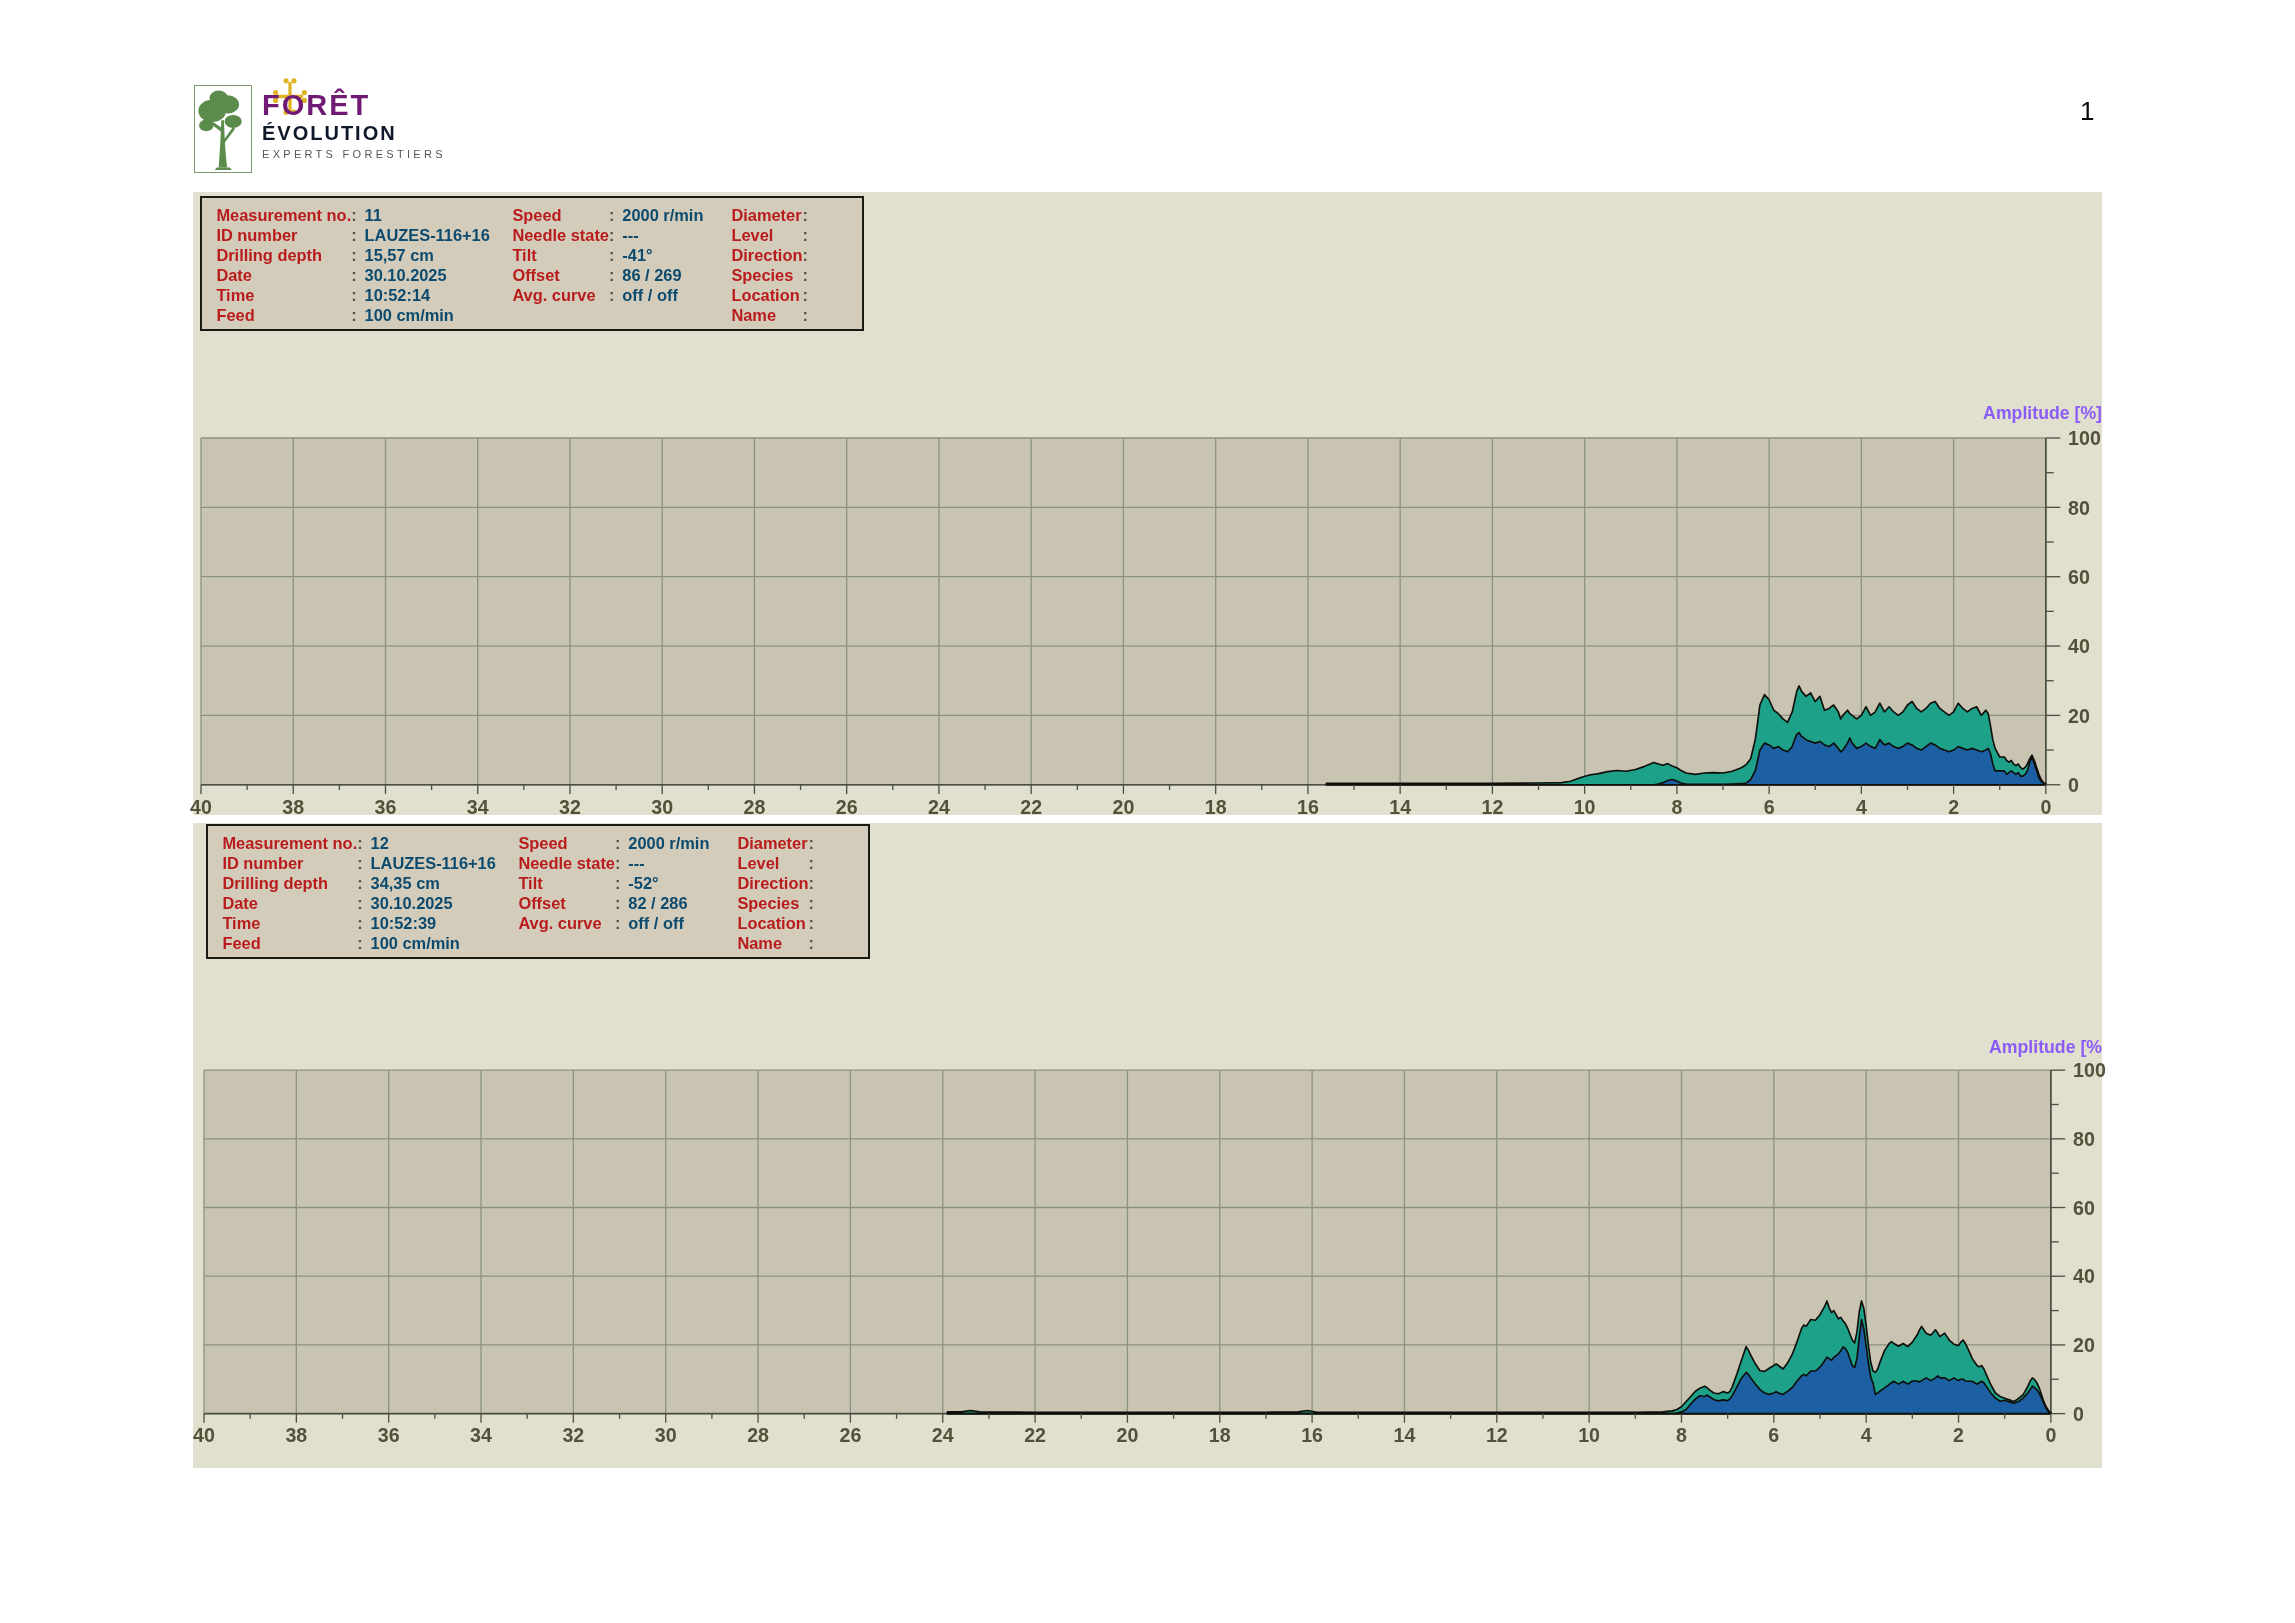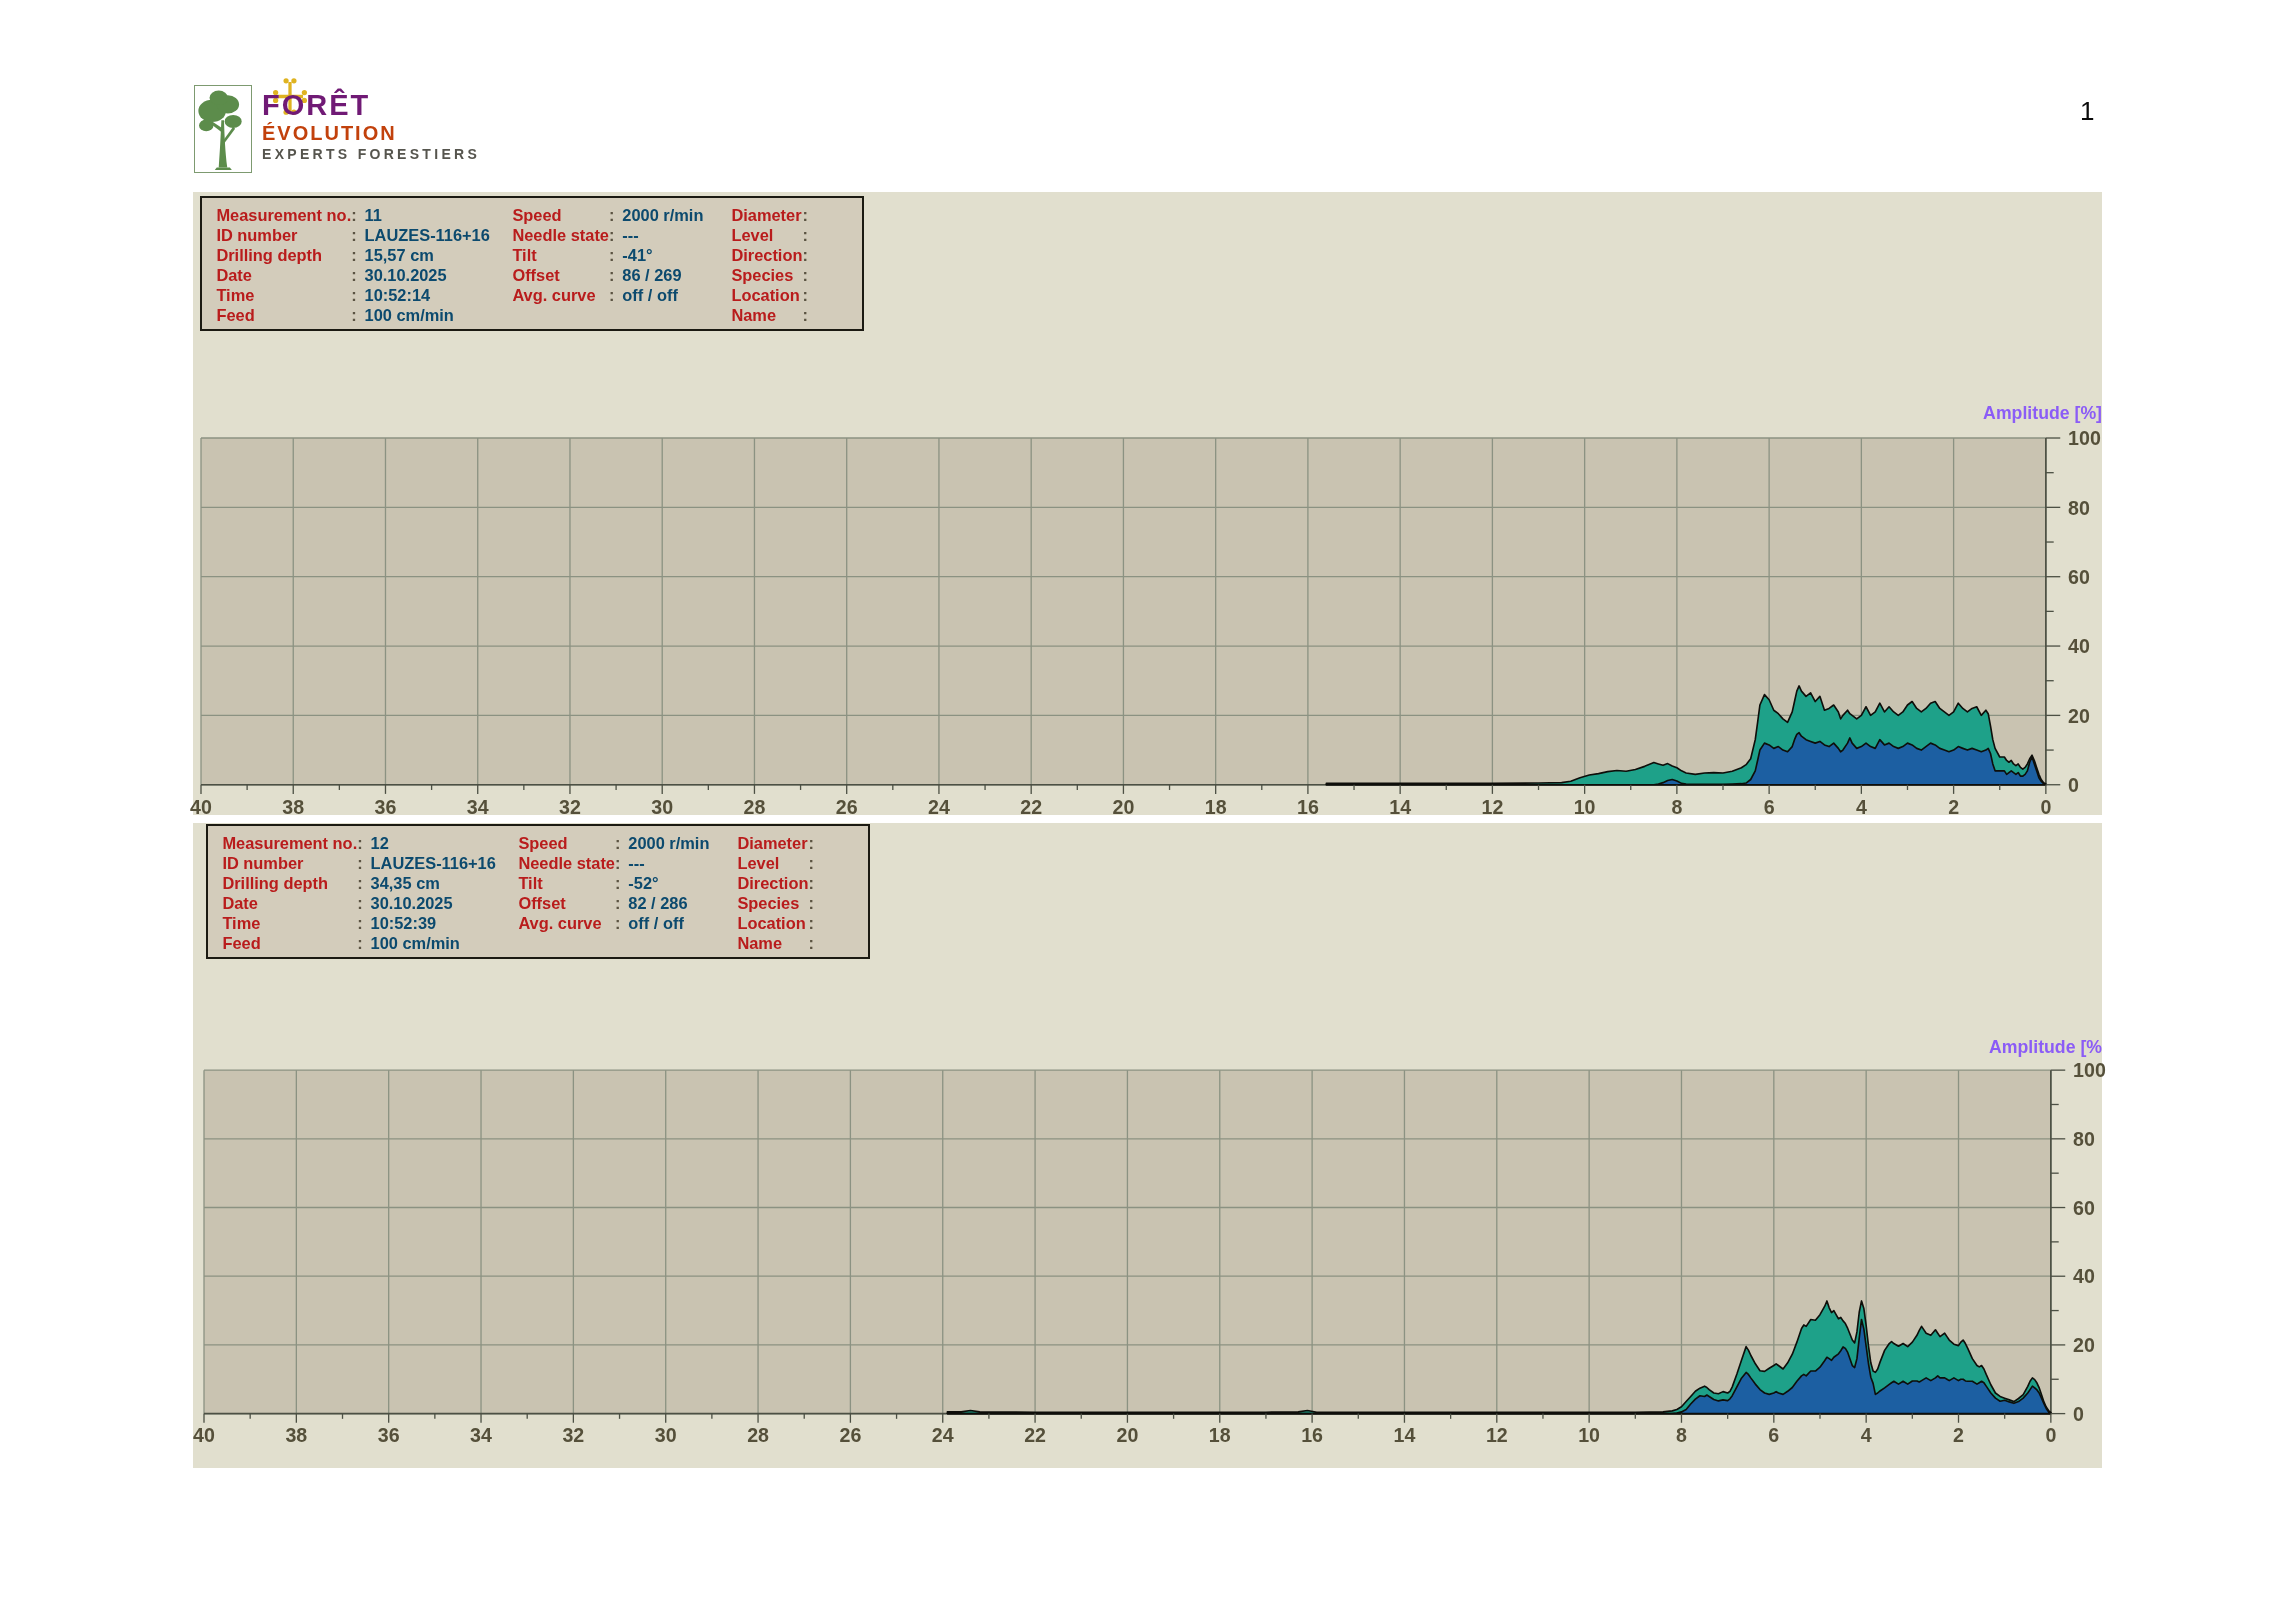--- a/index.html
+++ b/index.html
@@ -5,22 +5,22 @@
   html,body{margin:0;padding:0;background:#ffffff;}
   .page{position:relative;width:2295px;height:1623px;background:#ffffff;overflow:hidden;
         font-family:"Liberation Sans","DejaVu Sans",sans-serif;}
 
   
   .logo{position:absolute;left:194px;top:81px;width:366px;height:98px;}
   .logo-rect{position:absolute;left:0;top:3.9px;width:56px;height:86px;border:1.3px solid #7d9a70;}
   .logo-cross{position:absolute;left:79px;top:-2.6px;}
   .logo-text{position:absolute;left:68px;top:9.2px;}
   .logo-l1{font-size:29px;font-weight:bold;letter-spacing:2px;color:#701a75;line-height:30px;}
-  .logo-l2{font-size:20px;font-weight:bold;letter-spacing:2px;color:#c2410c;line-height:26px;}
-  .logo-l3{font-size:14px;font-weight:bold;letter-spacing:3.3px;color:#56554e;line-height:17px;}
+  .logo-l2{font-size:20px;font-weight:bold;letter-spacing:2px;color:#0f172a;line-height:26px;}
+  .logo-l3{font-size:11px;font-weight:normal;letter-spacing:3.3px;color:#56554e;line-height:17px;}
 
   .page-number{position:absolute;left:2080px;top:96px;font-size:26px;color:#0a0a0a;}
 
   
   .band{position:absolute;left:193px;width:1909px;background:#e1dfce;}
   .band-1{top:192px;height:623px;}
   .band-2{top:823px;height:645px;}
 
   
   .infobox{position:absolute;width:664px;height:135px;box-sizing:border-box;

